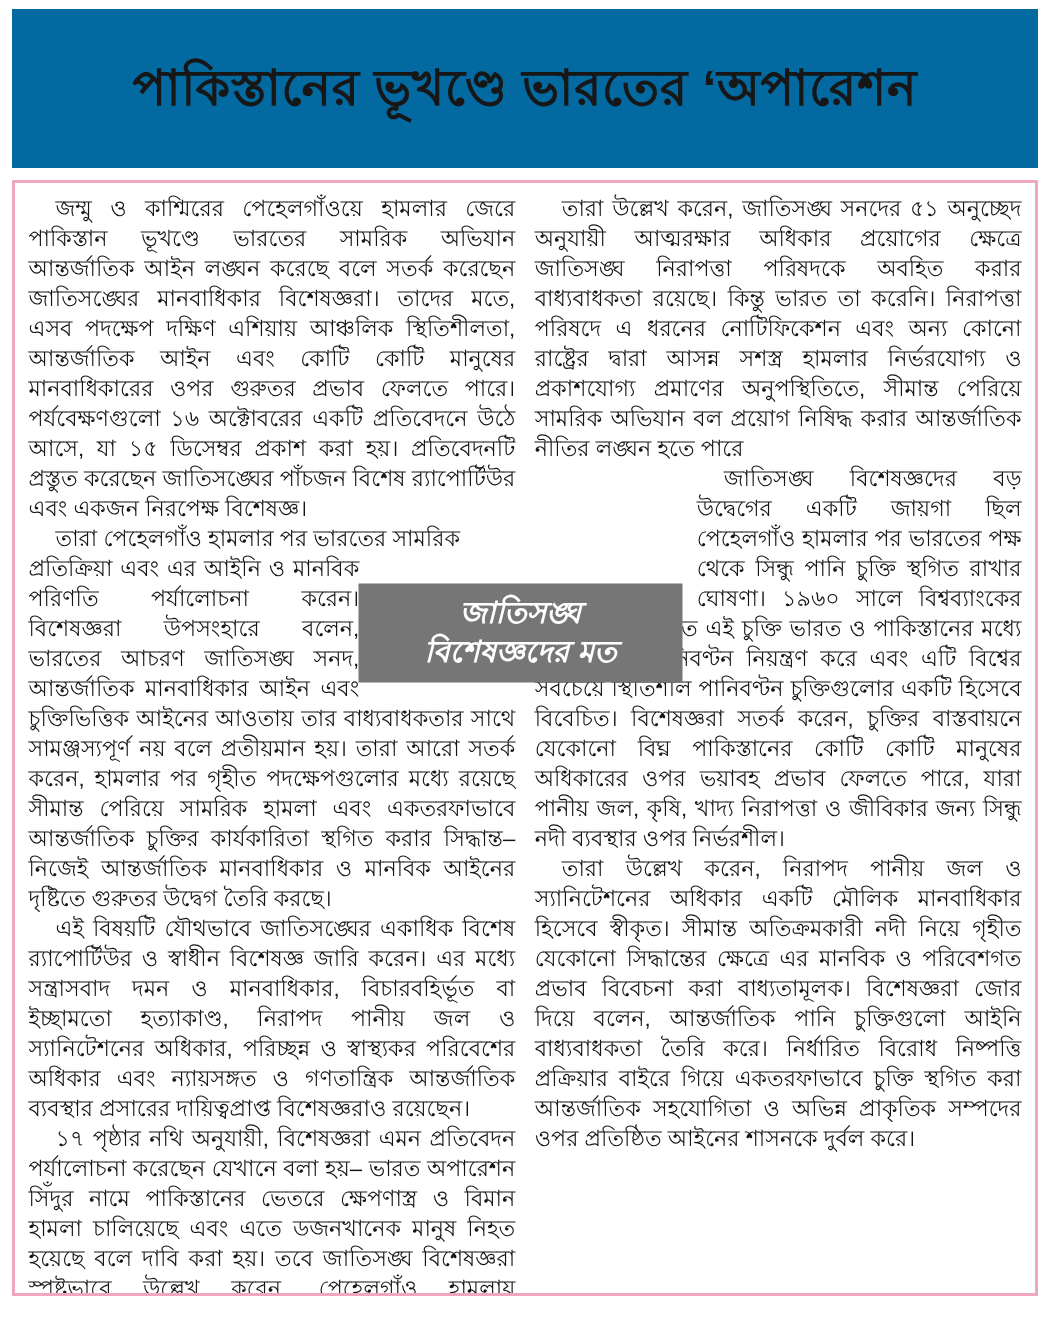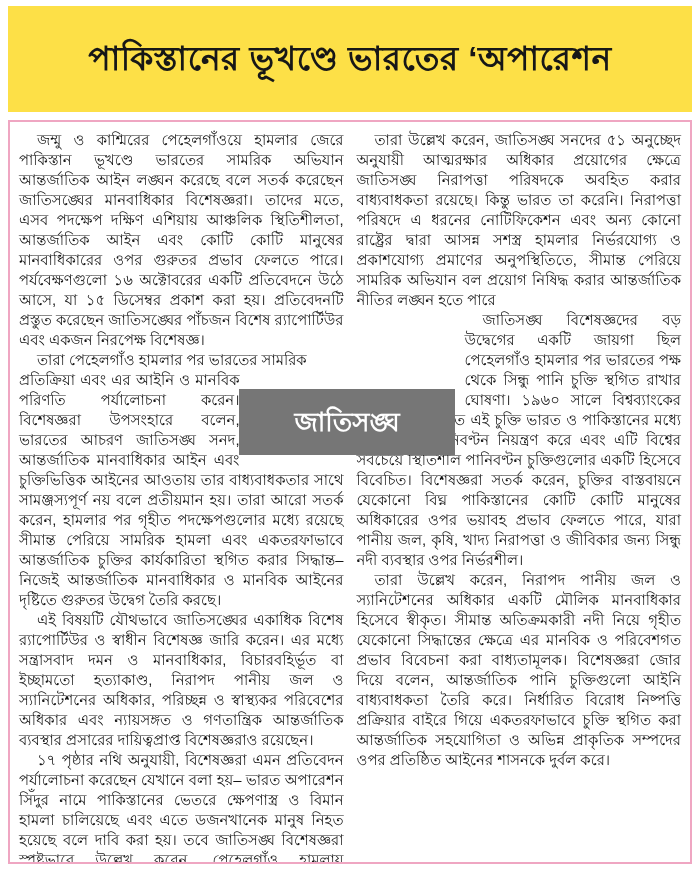--- a/index.html
+++ b/index.html
@@ -11,21 +11,21 @@
     margin: 0 auto;
     background: #ffffff;
     overflow: hidden;
     font-family: "Liberation Sans", "DejaVu Sans", sans-serif;
     color: #141414;
   }
   .headline-band {
     position: absolute;
     left: 8px; top: 6px;
     width: 684px; height: 106px;
-    background: #fde047;
+    background: #0369a1;
     display: flex;
     flex-direction: column;
     align-items: center;
     justify-content: center;
     text-align: center;
   }
   .headline-line {
     font-size: 33px;
     font-weight: bold;
     line-height: 46px;
@@ -85,22 +85,23 @@
     color: #ffffff;
     display: flex;
     flex-direction: column;
     align-items: center;
     justify-content: center;
     text-align: center;
     z-index: 5;
   }
   .callout-line {
     font-weight: bold;
-    font-size: 26px;
+    font-size: 20px;
     line-height: 26px;
+    font-style: italic;
   }
 </style>
 </head>
 <body>
 
 <div class="page">
 
   <div class="headline-band">
     <div class="headline-line">পাকিস্তানের ভূখণ্ডে ভারতের ‘অপারেশন</div>
   </div>
@@ -126,15 +127,16 @@
           <p class="p-indent">জাতিসঙ্ঘ বিশেষজ্ঞদের বড় উদ্বেগের একটি জায়গা ছিল পেহেলগাঁও হামলার পর ভারতের পক্ষ থেকে সিন্ধু পানি চুক্তি স্থগিত রাখার ঘোষণা। ১৯৬০ সালে বিশ্বব্যাংকের মধ্যস্থতায় স্বাক্ষরিত এই চুক্তি ভারত ও পাকিস্তানের মধ্যে ছয়টি নদীর পানিবণ্টন নিয়ন্ত্রণ করে এবং এটি বিশ্বের সবচেয়ে স্থিতিশীল পানিবণ্টন চুক্তিগুলোর একটি হিসেবে বিবেচিত। বিশেষজ্ঞরা সতর্ক করেন, চুক্তির বাস্তবায়নে যেকোনো বিঘ্ন পাকিস্তানের কোটি কোটি মানুষের অধিকারের ওপর ভয়াবহ প্রভাব ফেলতে পারে, যারা পানীয় জল, কৃষি, খাদ্য নিরাপত্তা ও জীবিকার জন্য সিন্ধু নদী ব্যবস্থার ওপর নির্ভরশীল।</p>
         </div>
         <p class="p-indent">তারা উল্লেখ করেন, নিরাপদ পানীয় জল ও স্যানিটেশনের অধিকার একটি মৌলিক মানবাধিকার হিসেবে স্বীকৃত। সীমান্ত অতিক্রমকারী নদী নিয়ে গৃহীত যেকোনো সিদ্ধান্তের ক্ষেত্রে এর মানবিক ও পরিবেশগত প্রভাব বিবেচনা করা বাধ্যতামূলক। বিশেষজ্ঞরা জোর দিয়ে বলেন, আন্তর্জাতিক পানি চুক্তিগুলো আইনি বাধ্যবাধকতা তৈরি করে। নির্ধারিত বিরোধ নিষ্পত্তি প্রক্রিয়ার বাইরে গিয়ে একতরফাভাবে চুক্তি স্থগিত করা আন্তর্জাতিক সহযোগিতা ও অভিন্ন প্রাকৃতিক সম্পদের ওপর প্রতিষ্ঠিত আইনের শাসনকে দুর্বল করে।</p>
       </div>
 
     </div>
   </div>
 
   <div class="callout">
     <div class="callout-line">জাতিসঙ্ঘ</div>
+    <div class="callout-line">বিশেষজ্ঞদের মত</div>
   </div>
 
 </div>
 
 </body></html>

